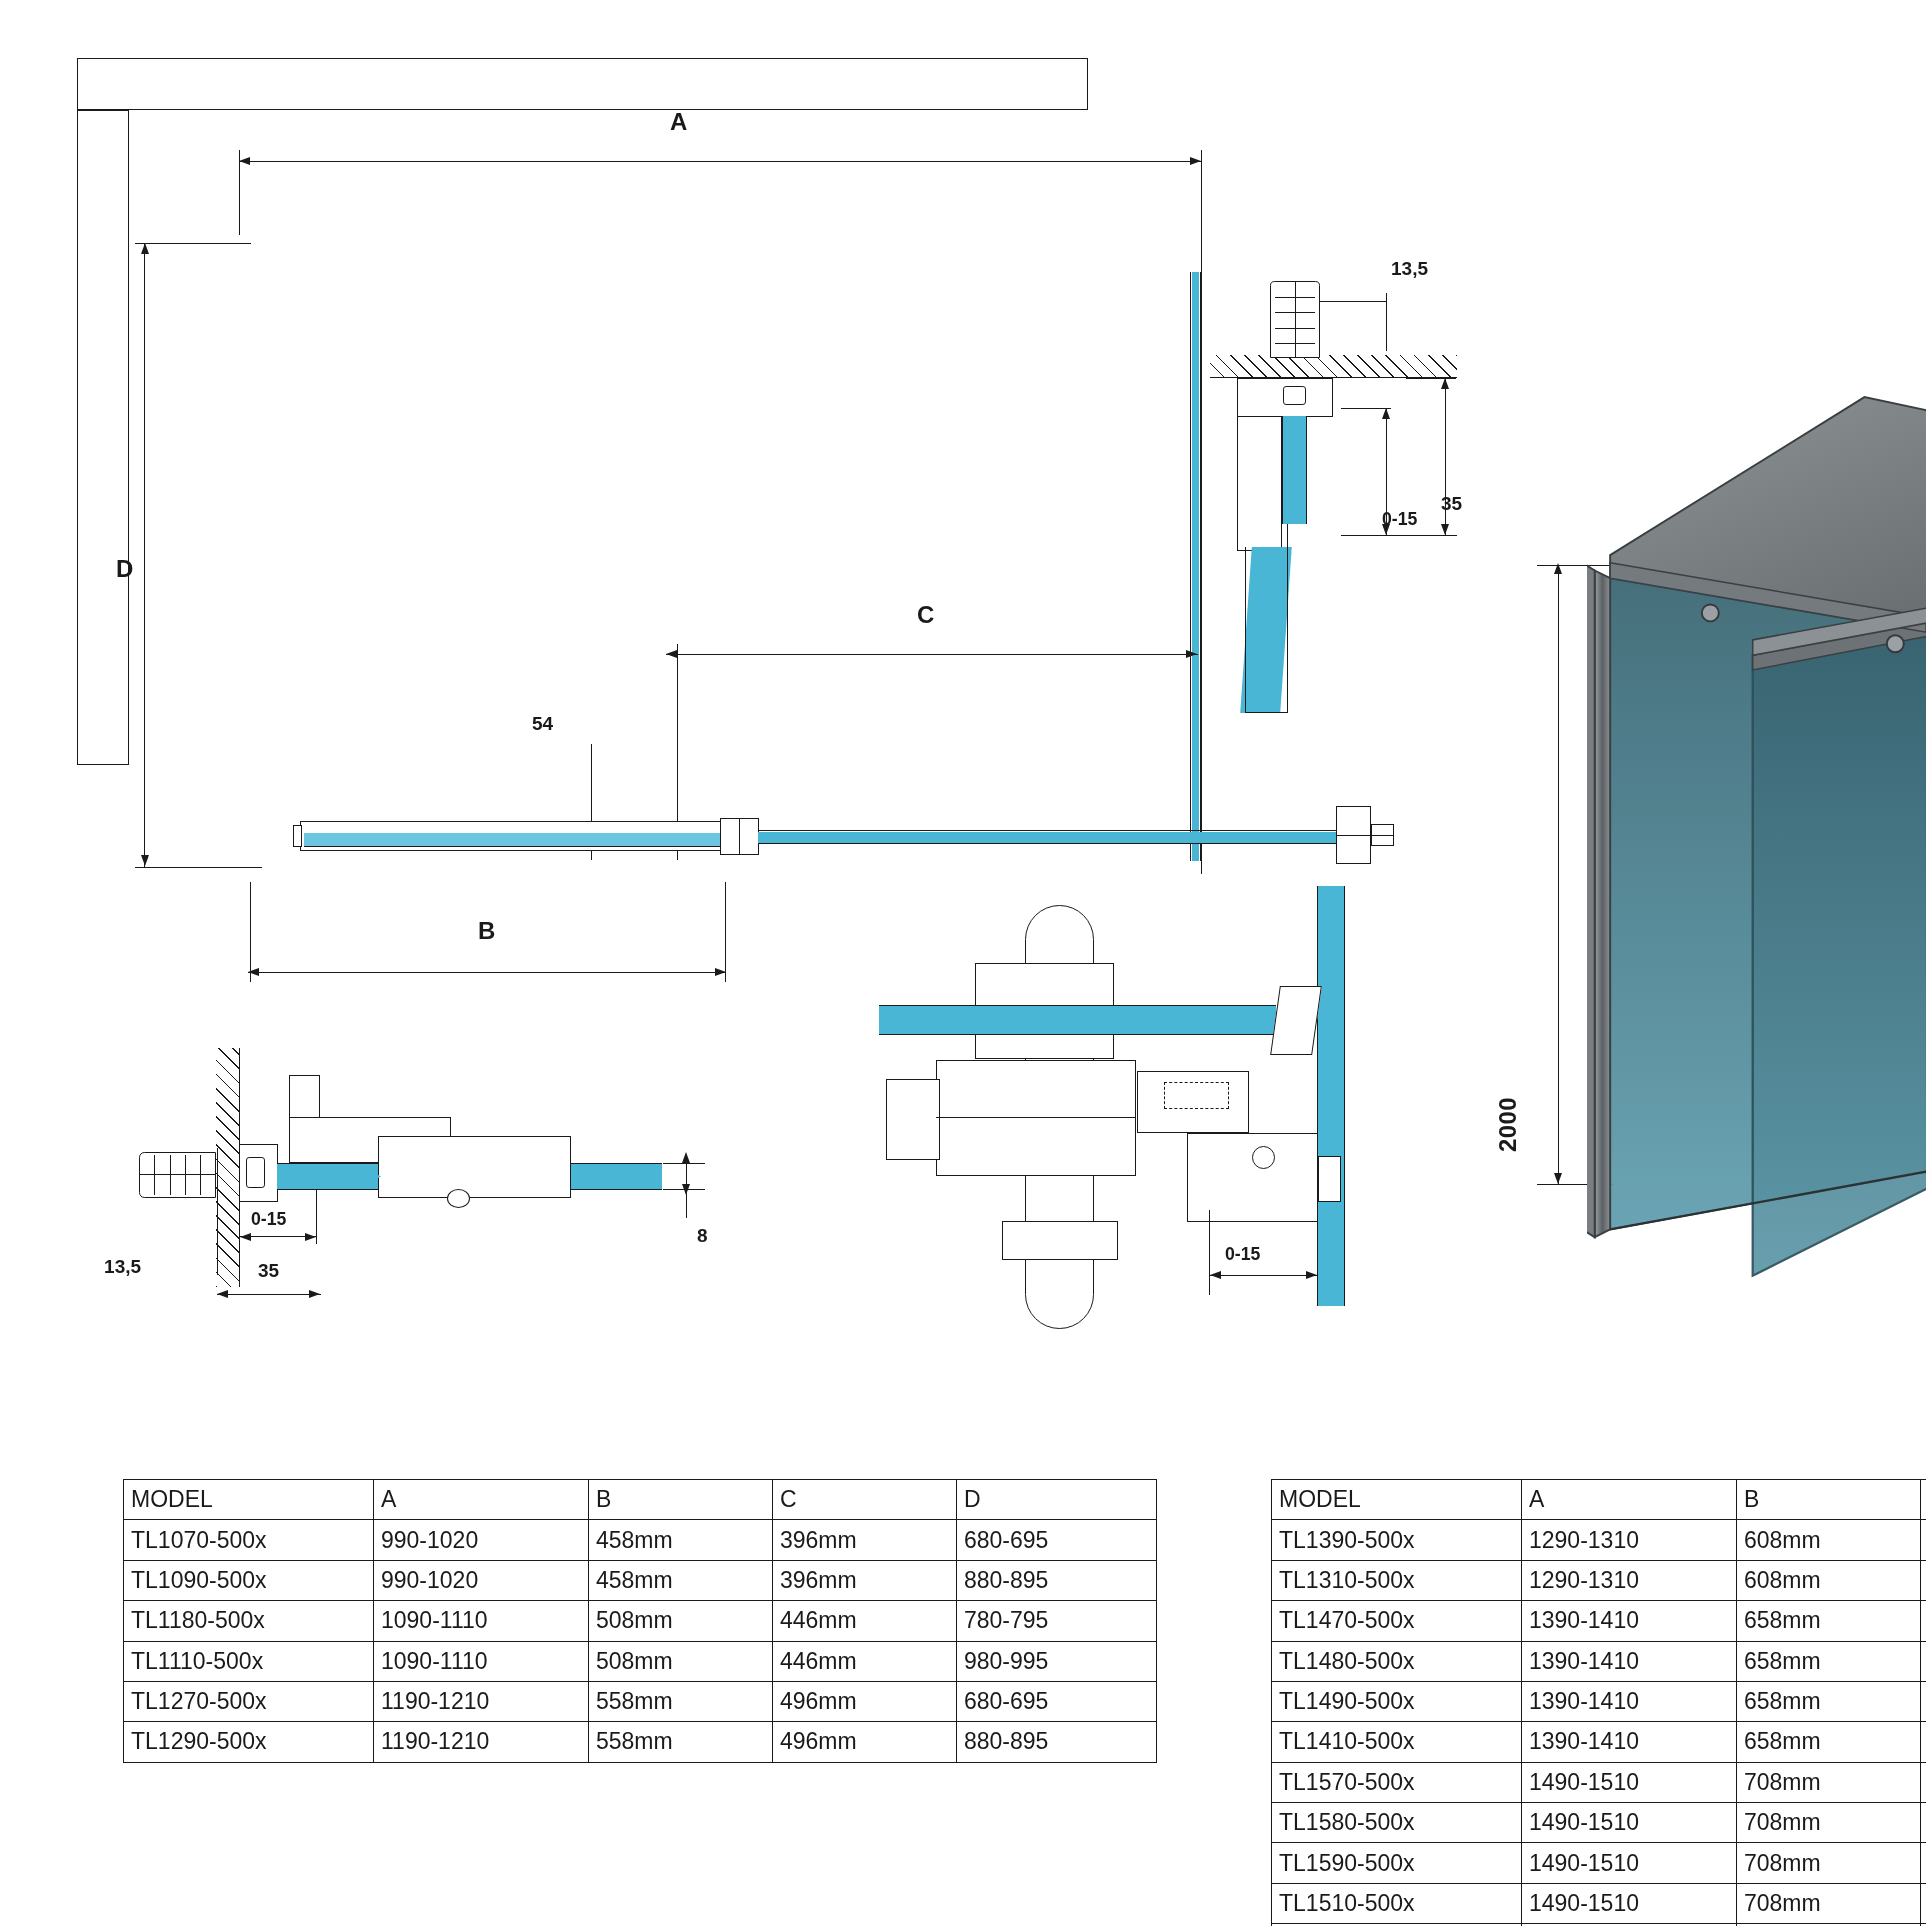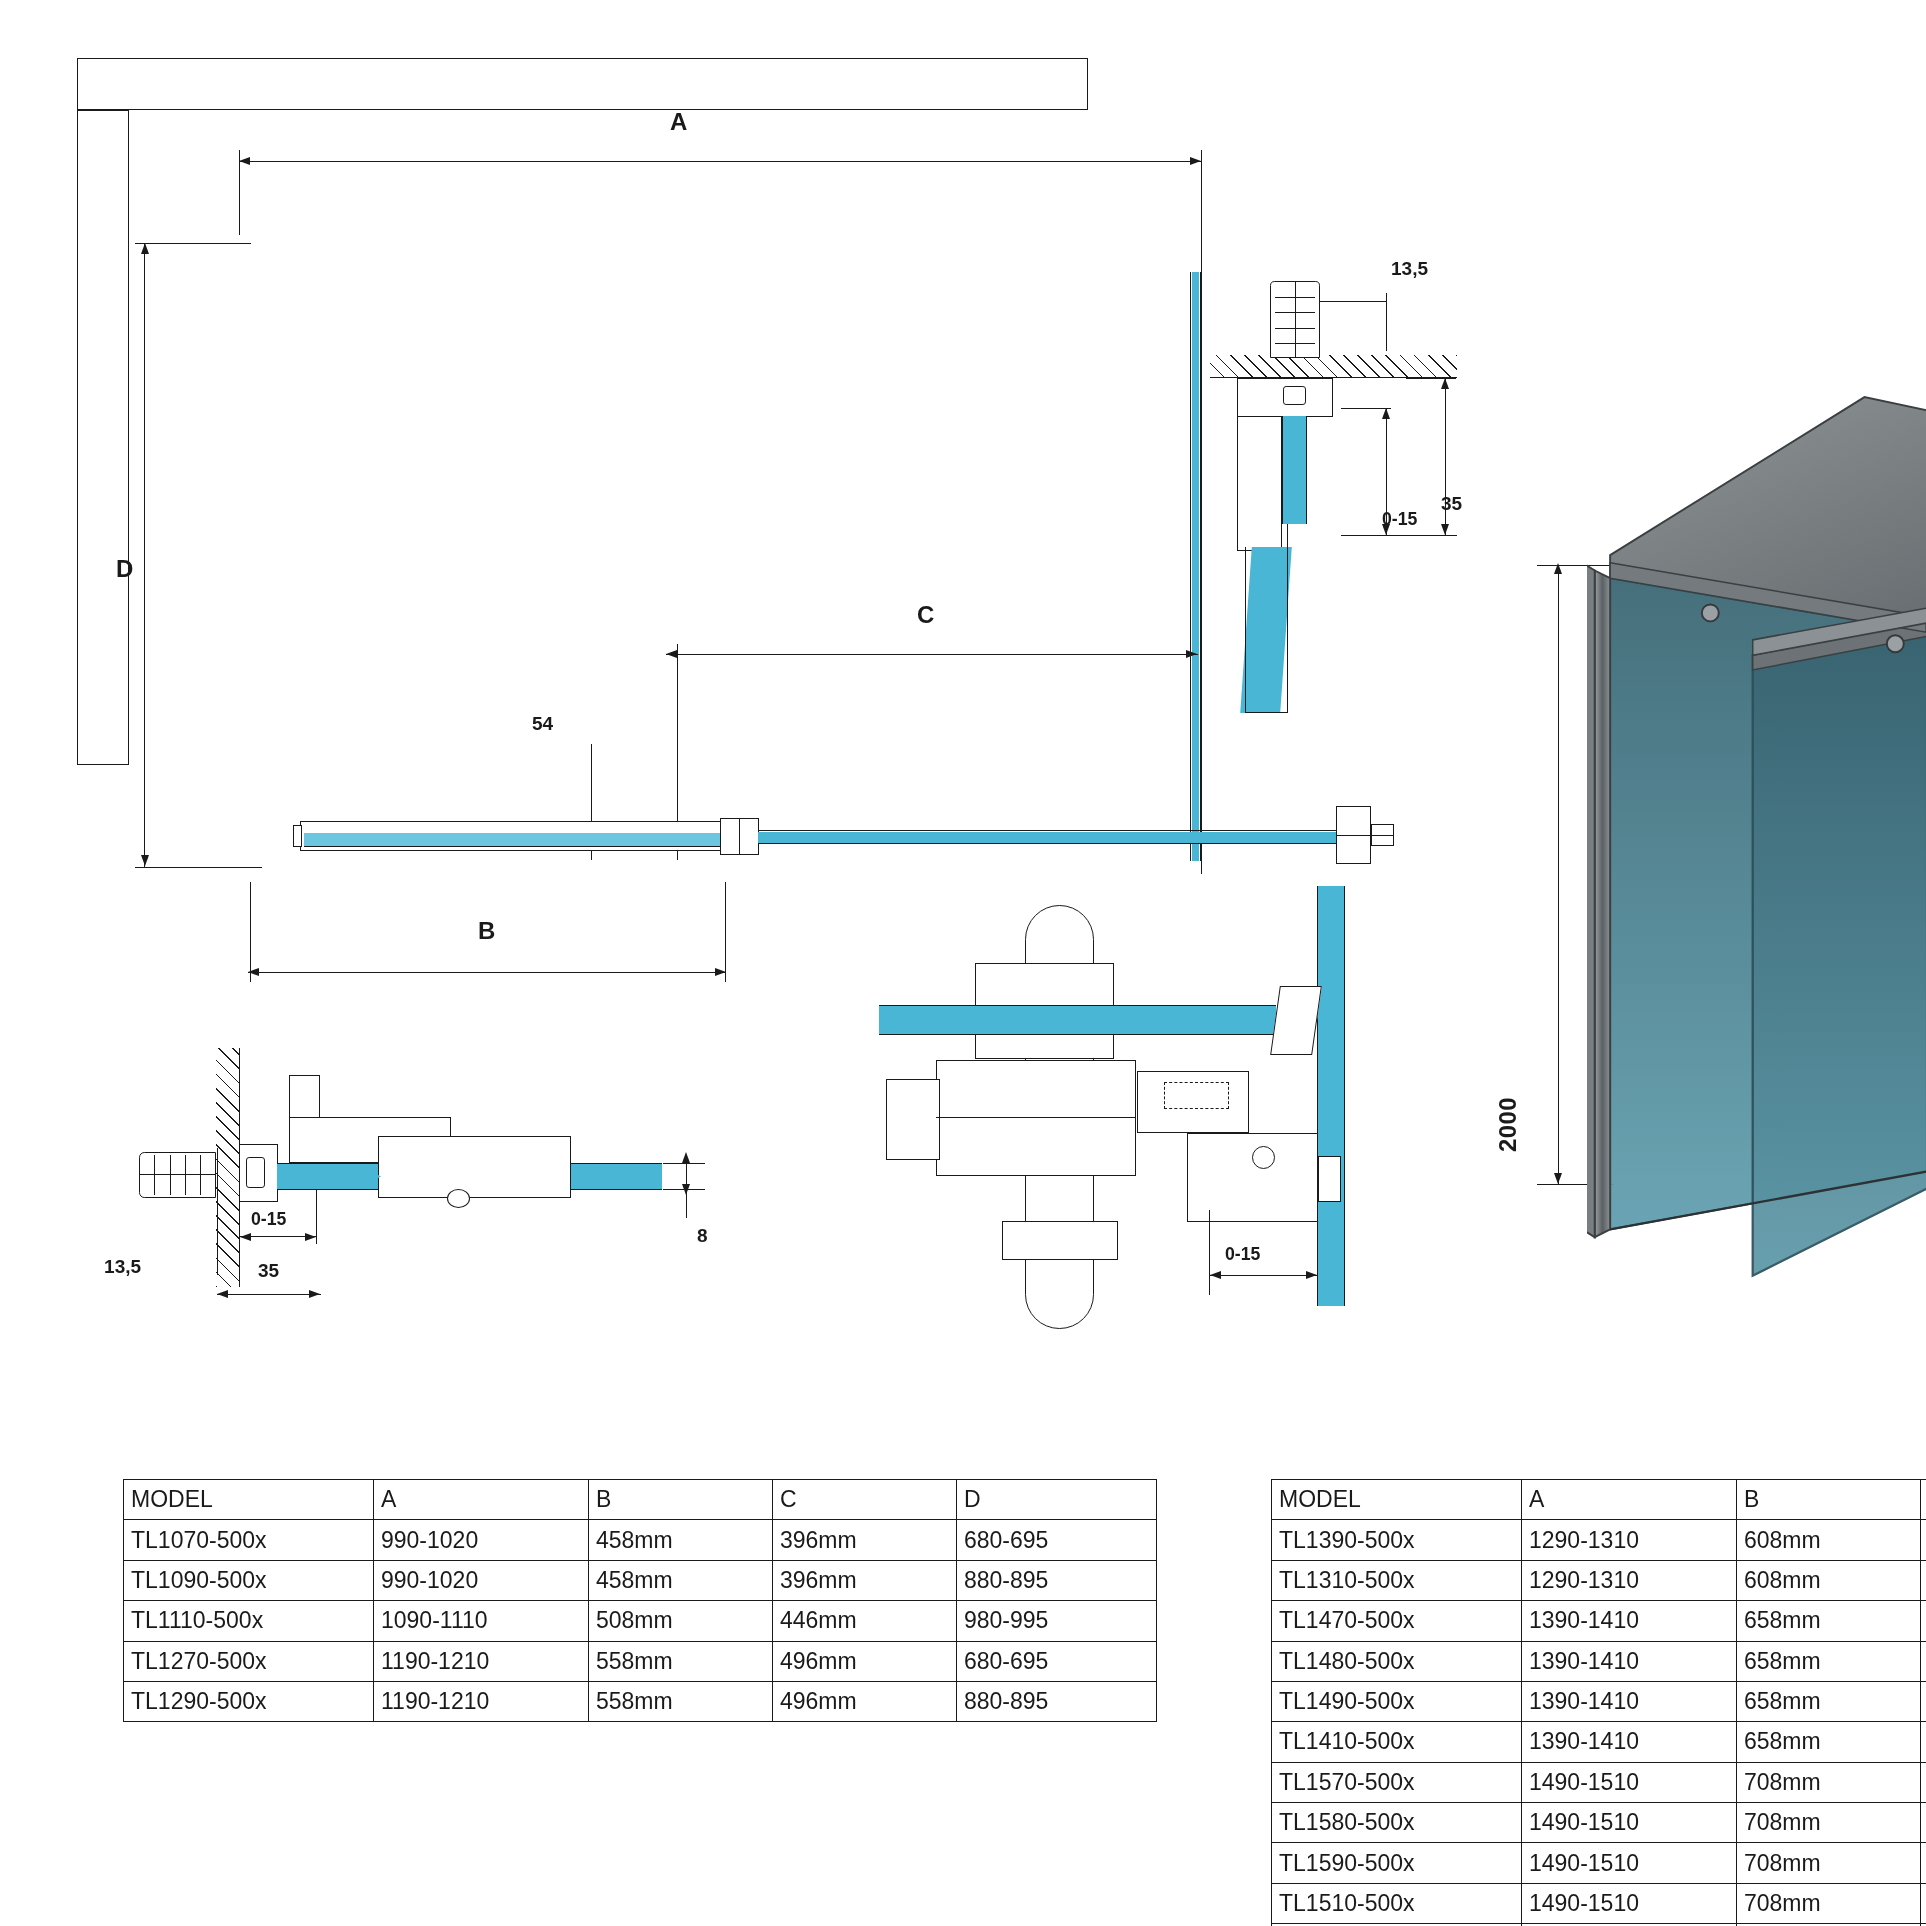--- a/index.html
+++ b/index.html
@@ -334,20 +334,27 @@
           <td style="width: 185px;">680-695</td>
         </tr>
         <tr>
           <td style="width: 235px;">TL1090-500x</td>
           <td style="width: 200px;">990-1020</td>
           <td style="width: 169px;">458mm</td>
           <td style="width: 169px;">396mm</td>
           <td style="width: 185px;">880-895</td>
         </tr>
         <tr>
+          <td style="width: 235px;">TL1180-500x</td>
+          <td style="width: 200px;">1090-1110</td>
+          <td style="width: 169px;">508mm</td>
+          <td style="width: 169px;">446mm</td>
+          <td style="width: 185px;">780-795</td>
+        </tr>
+        <tr>
           <td style="width: 235px;">TL1110-500x</td>
           <td style="width: 200px;">1090-1110</td>
           <td style="width: 169px;">508mm</td>
           <td style="width: 169px;">446mm</td>
           <td style="width: 185px;">980-995</td>
         </tr>
         <tr>
           <td style="width: 235px;">TL1270-500x</td>
           <td style="width: 200px;">1190-1210</td>
           <td style="width: 169px;">558mm</td>

